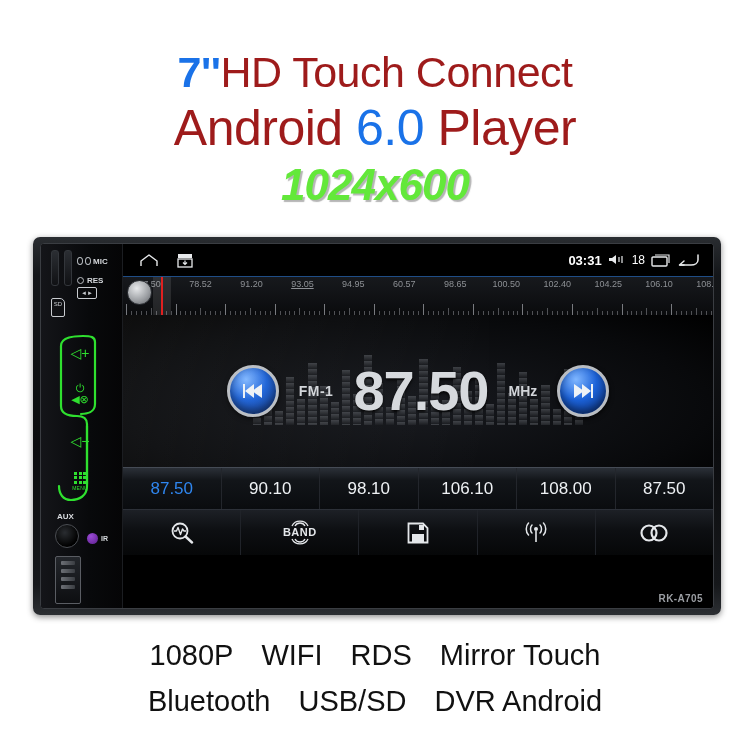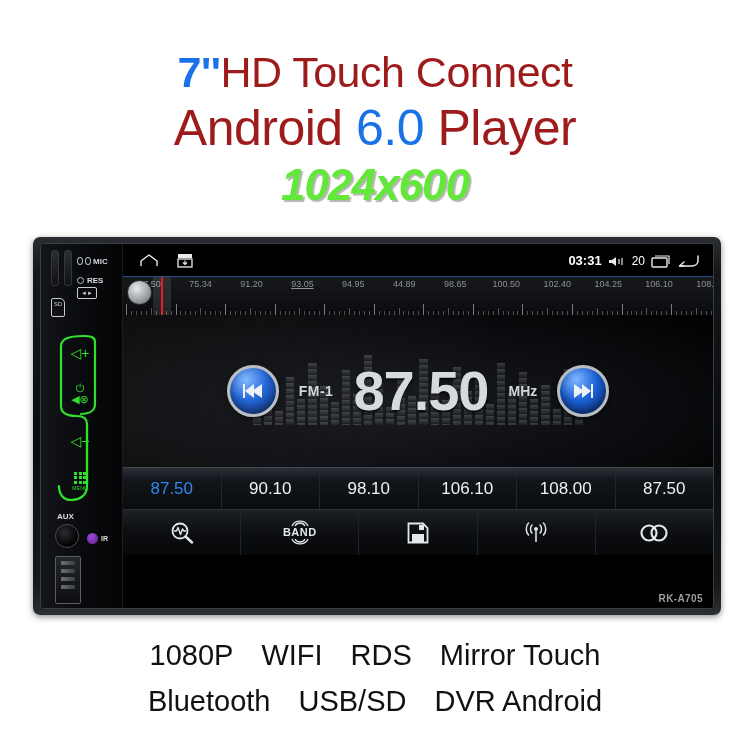--- a/index.html
+++ b/index.html
@@ -104,21 +104,21 @@
 
   
   .screen { position: relative; flex: 1; height: 100%; background: #000; overflow: hidden; }
 
   .statusbar {
     position: relative; height: 33px; background: #000;
     display: flex; align-items: center; padding: 0 10px;
     border-bottom: 1px solid #1f4d86;
   }
   .sb-left { display: flex; align-items: center; gap: 18px; padding-left: 6px; }
-  .sb-right { margin-left: auto; display: flex; align-items: flex-end; gap: 6px; padding-right: 4px; }
+  .sb-right { margin-left: auto; display: flex; align-items: flex-start; gap: 6px; padding-right: 4px; }
   .sb-time { color: #fff; font-size: 13px; font-weight: bold; }
   .sb-vol  { color: #fff; font-size: 12px; }
   .ic { color: #e8eaec; display: inline-flex; align-items: center; }
 
   
   .scale { position: relative; height: 38px;
            background: linear-gradient(180deg,#17191d 0%,#0a0b0d 100%); overflow: hidden; }
   .scale-labels { position: absolute; left: 0; right: 0; top: 2px; height: 14px; }
   .scale-labels span { position: absolute; color: #8d9095; font-size: 9px; transform: translateX(-50%); white-space: nowrap; }
   .ticks { position: absolute; left: 0; right: 0; bottom: 0; height: 16px; }
@@ -282,21 +282,21 @@
           </span>
         </div>
         <div class="sb-right">
           <span class="sb-time">03:31</span>
           <span class="ic">
             <svg width="18" height="13" viewBox="0 0 18 13">
               <path d="M1 5 L4 5 L8 2 L8 11 L4 8 L1 8 Z" fill="#e8eaec"></path>
               <path d="M11 4 L11 9 M14 3 L14 10" stroke="#e8eaec" stroke-width="1.2"></path>
             </svg>
           </span>
-          <span class="sb-vol">20</span>
+          <span class="sb-vol">18</span>
           <span class="ic">
             <svg width="20" height="14" viewBox="0 0 20 14">
               <rect x="1" y="4" width="15" height="9" fill="none" stroke="#e8eaec" stroke-width="1.4" rx="1"></rect>
               <path d="M4 2 L18 2 L18 10" stroke="#e8eaec" stroke-width="1.2" fill="none"></path>
             </svg>
           </span>
           <span class="ic">
             <svg width="22" height="14" viewBox="0 0 22 14">
               <path d="M21 2 L21 7 C21 10 18 12 14 12 L3 12" stroke="#e8eaec" stroke-width="1.5" fill="none" stroke-linecap="round"></path>
               <path d="M7 8 L2.5 12 L7 12" stroke="#e8eaec" stroke-width="1.5" fill="none" stroke-linecap="round" stroke-linejoin="round"></path>
@@ -304,25 +304,25 @@
           </span>
         </div>
       </div>
 
       <div class="scale">
         <div class="needle-band"></div>
         <div class="needle"></div>
         <div class="knob"></div>
         <div class="scale-labels" id="scale-labels">
             <span style="left: 4.5%;">87.50</span>
-            <span style="left: 13.1364%;">75.34</span>
+            <span style="left: 13.1364%;">78.52</span>
             <span style="left: 21.7727%;">91.20</span>
             <span style="left: 30.4091%; text-decoration: underline;">93.05</span>
             <span style="left: 39.0455%;">94.95</span>
-            <span style="left: 47.6818%;">44.89</span>
+            <span style="left: 47.6818%;">60.57</span>
             <span style="left: 56.3182%;">98.65</span>
             <span style="left: 64.9545%;">100.50</span>
             <span style="left: 73.5909%;">102.40</span>
             <span style="left: 82.2273%;">104.25</span>
             <span style="left: 90.8636%;">106.10</span>
             <span style="left: 99.5%;">108.00</span>
           </div>
         <div class="ticks" id="scale-ticks">
             <i style="left: 0.5%; height: 11px; opacity: 0.95;"></i>
             <i style="left: 1.34%; height: 4px; opacity: 0.6;"></i>

